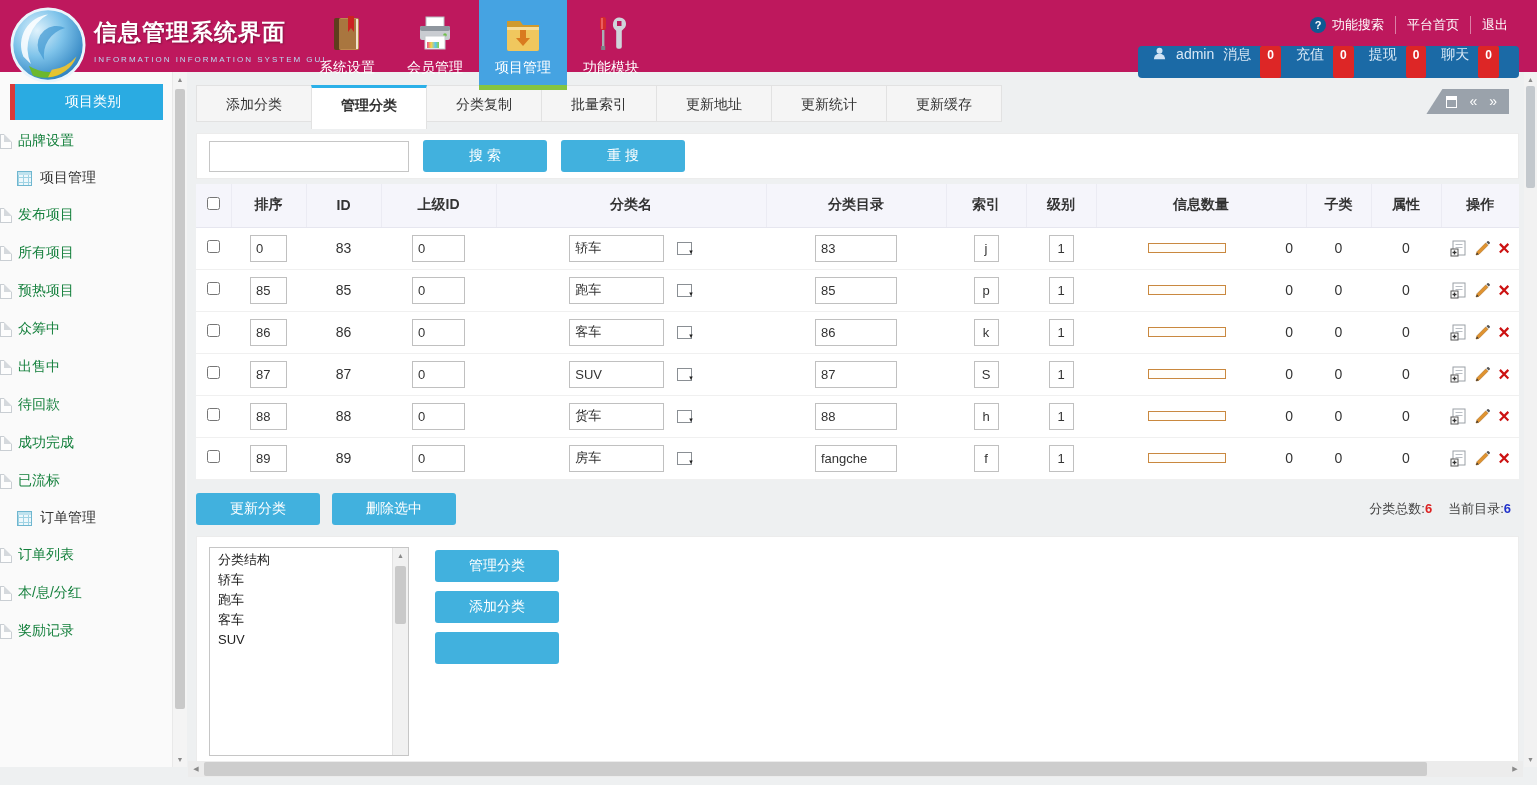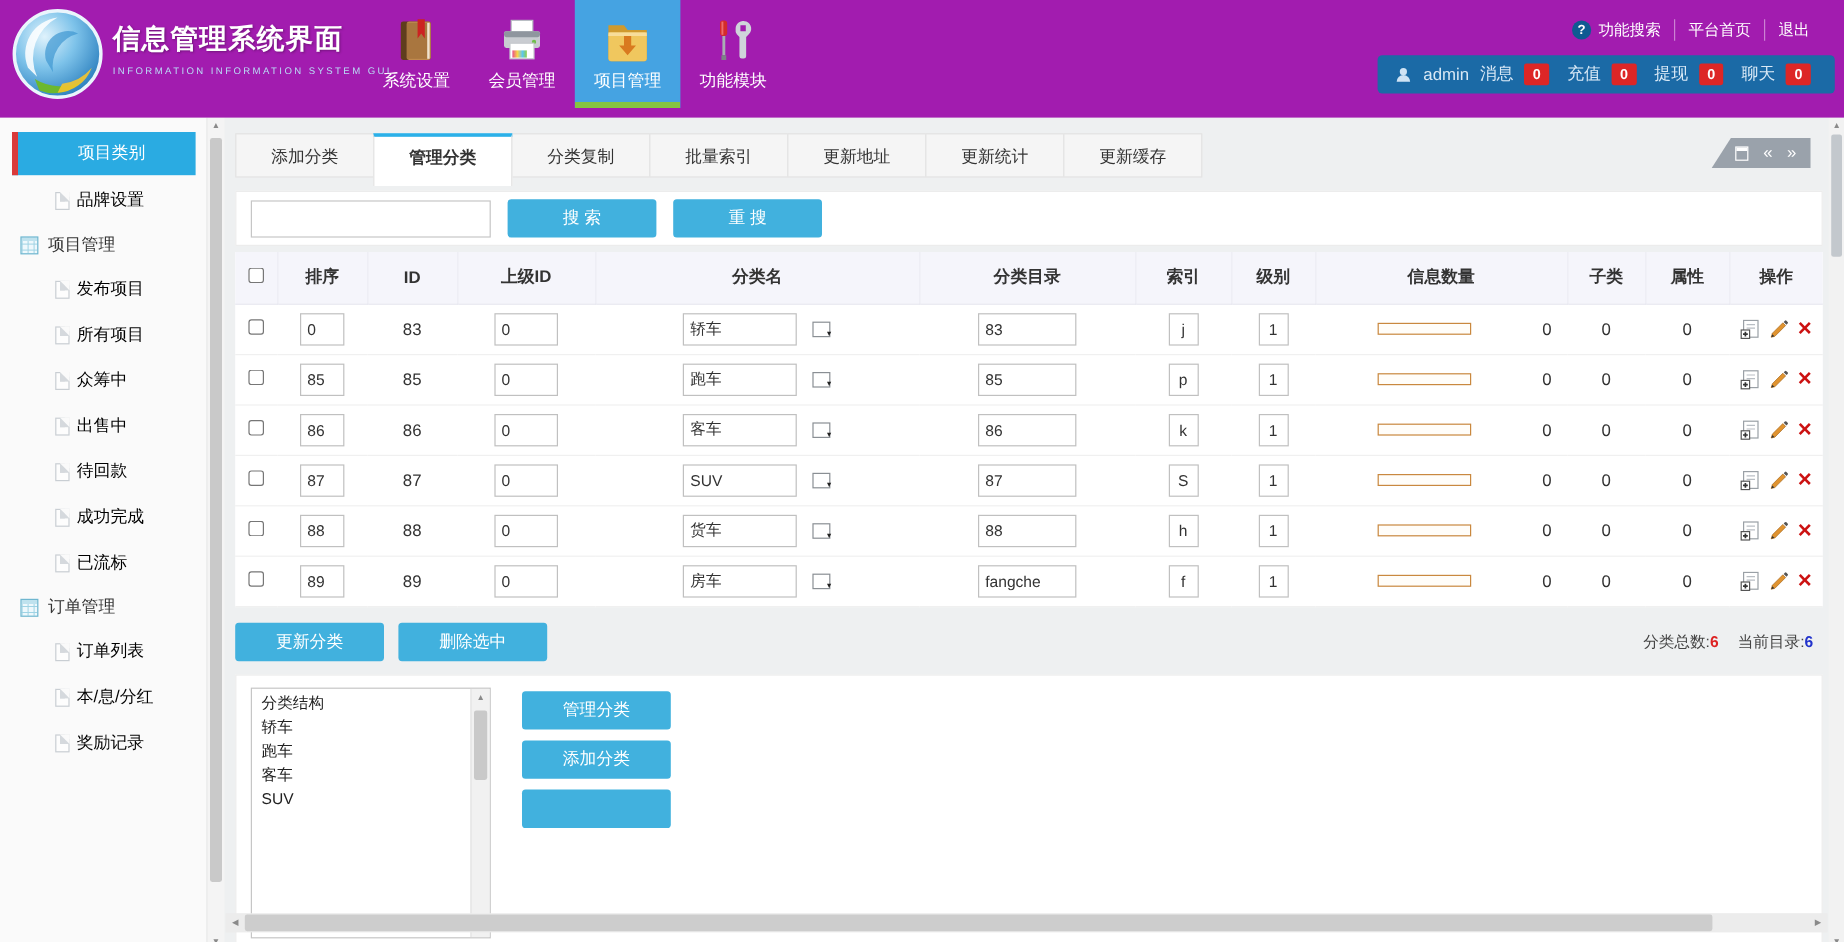--- a/index.html
+++ b/index.html
@@ -1,49 +1,49 @@
 <!DOCTYPE html>
 <html><head>
 <meta charset="utf-8">
 <style>
   * { box-sizing: border-box; margin: 0; padding: 0; }
   html,body { width:1537px; height:785px; }
   body { font-family: "Liberation Sans", "DejaVu Sans", sans-serif; }
   .page { position:relative; width:1537px; height:785px; overflow:hidden; background:#eef0f1; }
 
   
-  .header { position:relative; height:98px; background:#a21caf; z-index:10; }
+  .header { position:relative; height:72px; background:#be185d; z-index:10; }
   .logo { position:absolute; left:10px; top:7px; width:76px; height:76px; }
   .title-block { position:absolute; left:94px; top:17px; color:#fff; }
   .app-title { font-size:23px; font-weight:bold; letter-spacing:1px; text-shadow:1px 1px 2px rgba(0,0,0,.3); }
   .app-subtitle { font-size:8px; color:#b9dcf5; letter-spacing:2px; margin-top:7px; }
   .nav { position:absolute; left:303px; top:0; height:90px; display:flex;text-align:right; }
   .nav-item { width:88px; height:90px; display:flex; flex-direction:column; align-items:center; justify-content:center; gap:5px; color:#fff; font-size:14px; cursor:pointer; }
   .nav-item.active { background:#45a3e2; box-shadow:inset 0 -5px 0 #85c441; }
   .nav-icon { width:40px; height:40px; }
   .top-links { position:absolute; right:18px; top:16px; display:flex; align-items:center; color:#fff; font-size:13px; }
   .top-link { display:flex; align-items:center; gap:6px; padding:0 11px; cursor:pointer; }
   .top-link + .top-link { border-left:1px solid rgba(255,255,255,.45); }
   .help-circle { width:16px; height:16px; border-radius:50%; background:#0f5a92; color:#fff; font-size:11px; font-weight:bold; display:flex; align-items:center; justify-content:center; }
-  .user-bar { position:absolute; right:8px; top:46px; height:32px; background:#1b6aa6; border-radius:4px; display:flex; align-items:center; gap:9px; padding:0 14px; color:#d9e9f6; font-size:14px; }
+  .user-bar { position:absolute; right:18px; top:46px; height:32px; background:#1b6aa6; border-radius:4px; display:flex; gap:9px; padding:0 14px; color:#d9e9f6; font-size:14px; }
   .badge { background:#dd2626; color:#fff; font-size:12px; font-weight:bold; padding:2px 7px; border-radius:2px; margin-right:6px; }
   .user-glyph { width:15px; height:15px; }
 
   
   .body { display:flex; height:695px; }
 
   
   .sidebar { width:172px; background:#fafafa; padding-top:12px; flex-shrink:0; }
   .side-sec-title { display:flex; align-items:center; gap:8px; padding:9px 0 9px 17px; font-size:14px; color:#333; cursor:pointer; }
   .grid-icon { width:15px; height:15px; border:1px solid #6fb6cf; background:
       linear-gradient(#bfe2ee 3px, transparent 3px),
       linear-gradient(90deg,#9fd3e4 1px, transparent 1px),
       linear-gradient(#9fd3e4 1px, transparent 1px);
       background-size:100% 100%, 5px 5px, 5px 5px; background-color:#eef8fc; }
-  .side-item { height:38px; display:flex; align-items:center; gap:6px; padding-left:46px; color:#000000; font-size:14px; cursor:pointer; }
+  .side-item { height:38px; display:flex; align-items:center; gap:6px; color:#15803d; font-size:14px; cursor:pointer; }
   .side-item.active { background:#2aabe2; color:#fff; border-left:5px solid #d93a3a; margin:0 9px 2px 10px; padding-left:50px; height:36px; }
   .page-icon { width:12px; height:15px; background:#fdfdfd; border:1px solid #c9ced3; position:relative; flex-shrink:0; }
   .page-icon::after { content:""; position:absolute; top:-1px; right:-1px; border:4px solid; border-color:#fafafa #fafafa #d5d9dd #d5d9dd; width:0; height:0; }
 
   
   .side-scroll { width:15px; background:#f4f4f4; border-left:1px solid #e9e9e9; position:relative; flex-shrink:0; }
   .sb-arrow { position:absolute; left:0; width:100%; height:15px; font-size:7px; color:#8a8a8a; text-align:center; line-height:15px; cursor:pointer; }
   .side-thumb { position:absolute; left:2px; right:2px; top:17px; height:620px; background:#c9c9c9; border-radius:2px; cursor:pointer; }
 
   
@@ -243,20 +243,24 @@
         <span class="grid-icon"></span>
         <span>项目管理</span>
       </div>
       <div class="side-item">
         <span class="page-icon"></span>
         <span>发布项目</span>
       </div>
       <div class="side-item">
         <span class="page-icon"></span>
         <span>所有项目</span>
+      </div>
+      <div class="side-item">
+        <span class="page-icon"></span>
+        <span>预热项目</span>
       </div>
       <div class="side-item">
         <span class="page-icon"></span>
         <span>众筹中</span>
       </div>
       <div class="side-item">
         <span class="page-icon"></span>
         <span>出售中</span>
       </div>
       <div class="side-item">

